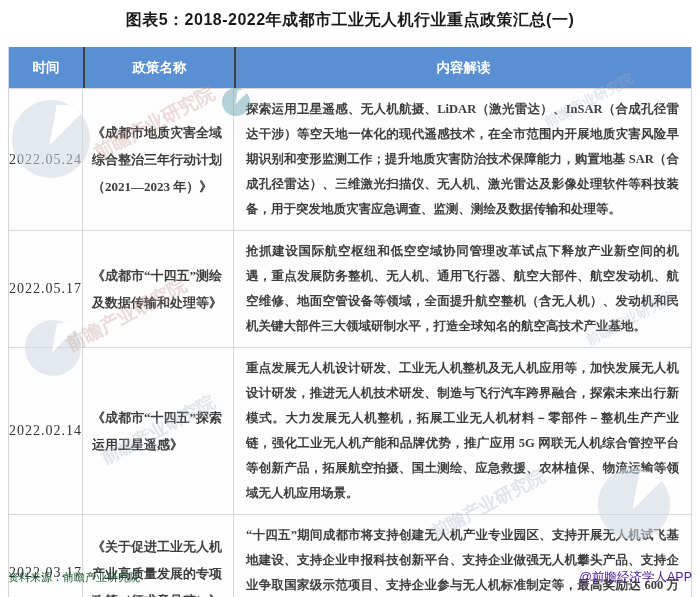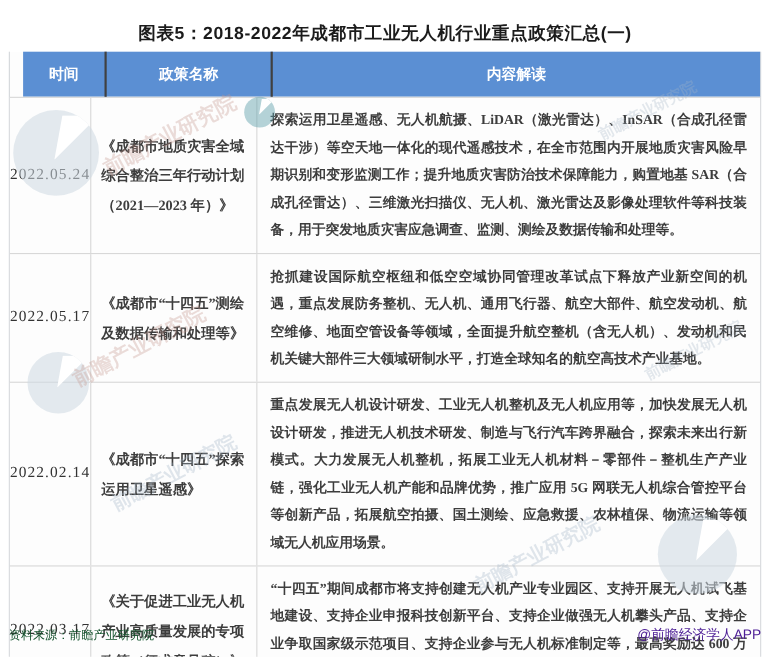--- a/index.html
+++ b/index.html
@@ -5,42 +5,41 @@
   * { box-sizing: border-box; margin: 0; padding: 0; }
   html, body { width: 700px; height: 597px; }
   body {
     position: relative;
     background: #ffffff;
     font-family: "Liberation Sans", sans-serif;
     overflow: hidden;
   }
   .page-title {
     position: absolute;
-    top: 20px; left: 0; width: 700px;
+    top: 10px; left: 0; width: 700px;
     text-align: center;
     font-size: 16px;
     font-weight: bold;
     color: #1b1b1b;
     letter-spacing: 0.5px;
   }
   .policy-table {
     position: absolute;
     left: 8px; top: 47px; width: 684px;
     z-index: 1;
     border-left: 1px solid #d3d6da;
     border-right: 1px solid #d3d6da;
     border-bottom: 1px solid #d3d6da;
     background: #fdfdfd;
   }
   .thead {
     display: grid;
     grid-template-columns: 74px 151px 1fr;
     height: 41px;
     background: #5b8fd3;
-    margin-left: 12px;
   }
   .th {
     display: flex;
     align-items: center;
     justify-content: center;
     color: #ffffff;
     font-weight: bold;
     font-size: 13.5px;
     border-left: 2px solid #404040;
   }

